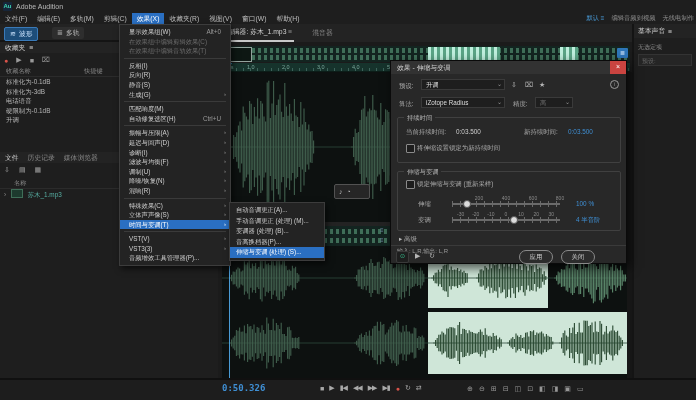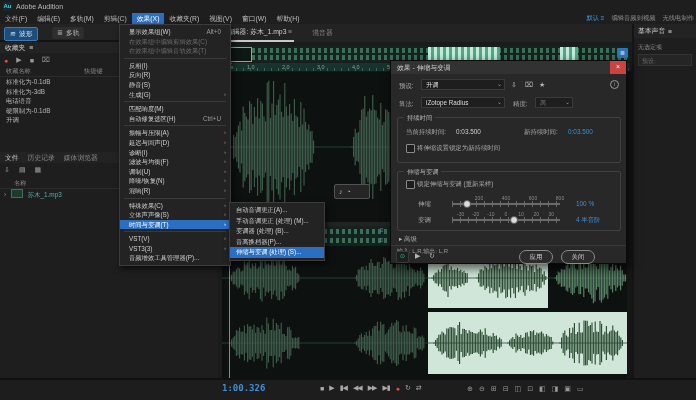--- a/index.html
+++ b/index.html
@@ -282,21 +282,21 @@
   <div class="rightdock">
     <div class="rd-tabrow">
       <span class="ptab">基本声音</span>
       <span class="ptab pmenu">≡</span>
     </div>
     <div class="rd-empty">无选定项</div>
     <div class="rd-input">预设:</div>
   </div>
 
   <div class="bottombar">
-    <div class="timecode" style="left:222px;">1:00.326</div>
+    <div class="timecode" style="left:222px;">0:50.326</div>
     <div class="transport" style="left:320px;">
         <span>■</span>
         <span>▶</span>
         <span>▮◀</span>
         <span>◀◀</span>
         <span>▶▶</span>
         <span>▶▮</span>
         <span class="rec">●</span>
         <span>↻</span>
         <span>⇄</span>

